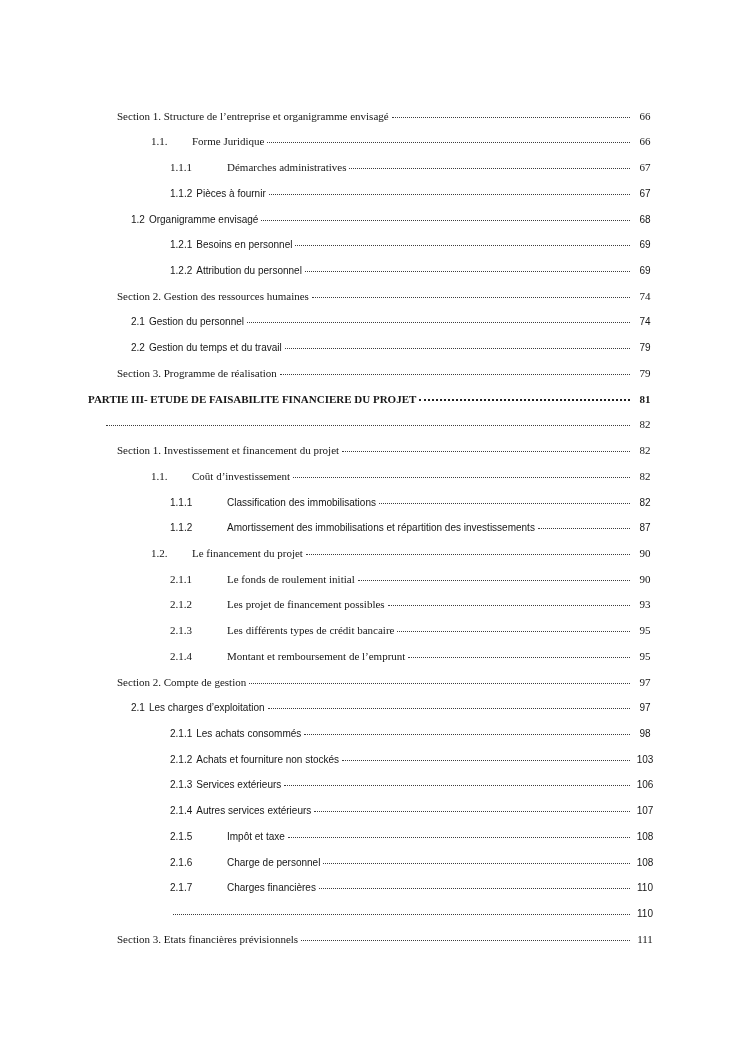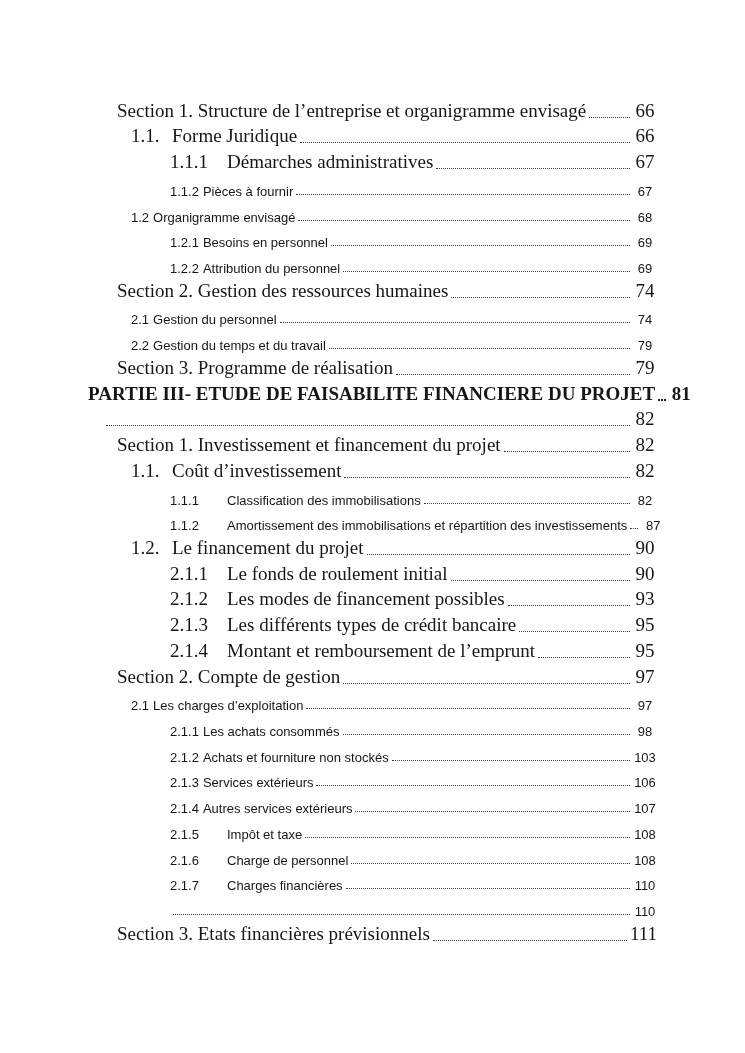--- a/index.html
+++ b/index.html
@@ -32,27 +32,27 @@
     display: inline-flex;
     align-items: baseline;
   }
   
   .lvl-partie   { margin-left: 0; }
   .lvl-chapitre { margin-left: 15px; }
   .lvl-section  { margin-left: 29px; }
   .lvl-sub2     { margin-left: 43px; }
   .lvl-sub3     { margin-left: 82px; }
   
-  .f-serif { font-family: "Liberation Serif", serif; font-size: 19px; }
-  .f-sans  { font-family: "Liberation Sans", sans-serif; font-size: 13px; }
+  .f-serif { font-family: "Liberation Serif", serif; font-size: 11px; }
+  .f-sans  { font-family: "Liberation Sans", sans-serif; font-size: 10px; }
   .bold    { font-weight: 700; }
   
   .num { display: inline-block; margin-right: 4px; }
   .num.tab { margin-right: 0; }
-  .lvl-sub2 .num.tab { min-width: 41px; }
+  .lvl-sub2 .num.tab { min-width: 41px; margin-left: 20px; }
   .lvl-sub3 .num.tab { min-width: 57px; }
   
   .dots {
     flex: 1;
     min-width: 8px;
     align-self: flex-end;
     height: 0;
     border-bottom: 1.7px dotted #3d3d3d;
     margin: 0 3px 4px 3px;
   }
@@ -207,21 +207,21 @@
         <span class="txt">
           <span class="num tab">2.1.1</span>
           <span>Le fonds de roulement initial</span>
         </span>
         <div class="dots"></div>
         <span class="pagenum">90</span>
       </div>
       <div class="row lvl-sub3 f-serif">
         <span class="txt">
           <span class="num tab">2.1.2</span>
-          <span>Les modes de financement possibles</span>
+          <span>Les projet de financement possibles</span>
         </span>
         <div class="dots"></div>
         <span class="pagenum">93</span>
       </div>
       <div class="row lvl-sub3 f-serif">
         <span class="txt">
           <span class="num tab">2.1.3</span>
           <span>Les différents types de crédit bancaire</span>
         </span>
         <div class="dots"></div>

